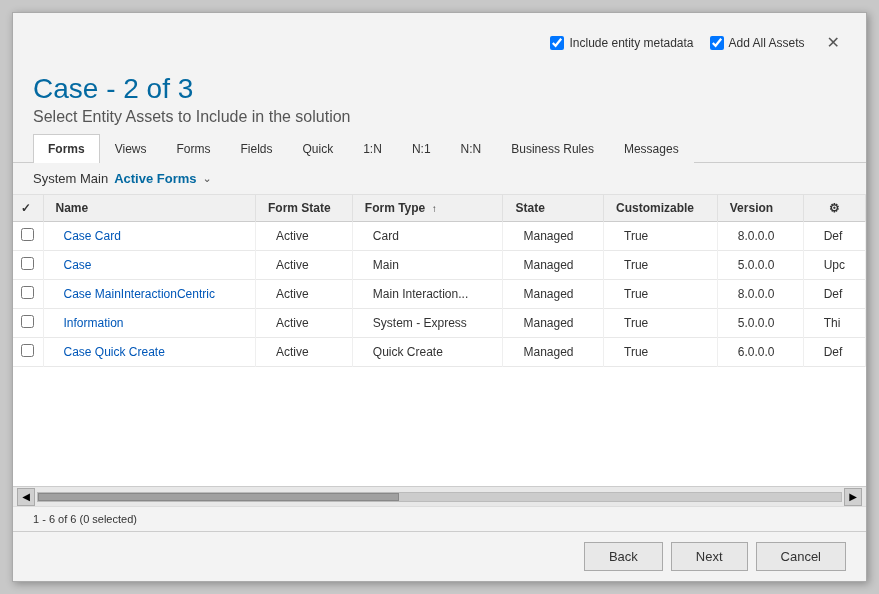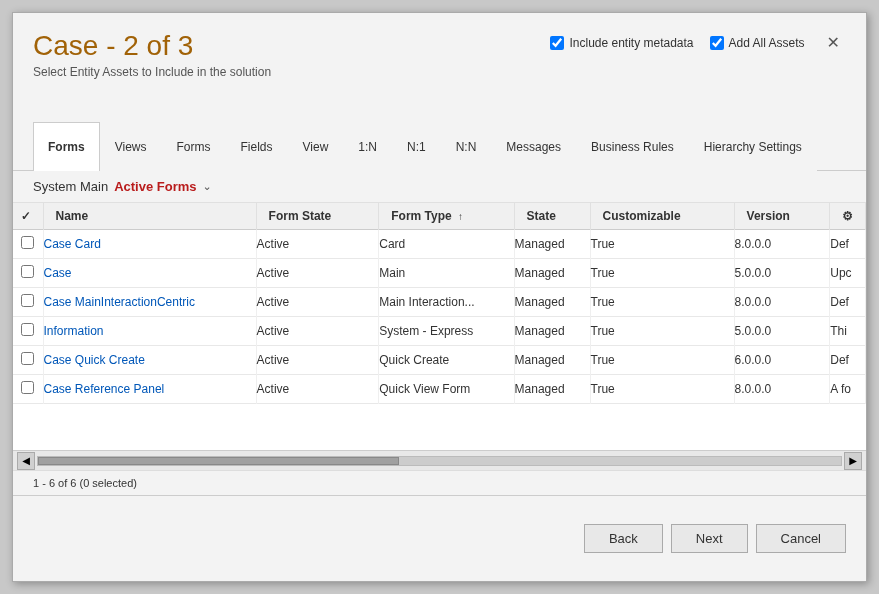--- a/index.html
+++ b/index.html
@@ -27,25 +27,26 @@
       background: #f3f3f3;
       padding: 16px 20px 8px 20px;
       border-bottom: none;
       display: flex;
       justify-content: space-between;
       align-items: flex-start;
     }
     .dialog-title {
       font-size: 28px;
       font-weight: 300;
-      color: #a16207;
+      color: #0369a1;
       line-height: 1.2;
+      margin-top: 43px;
     }
     .dialog-subtitle {
-      font-size: 12px;
+      font-size: 16px;
       color: #555;
       margin-top: 2px;
     }
     .close-btn {
       font-size: 16px;
       color: #555;
       cursor: pointer;
       background: none;
       border: none;
       padding: 2px 6px;
@@ -70,49 +71,48 @@
       height: 14px;
     }
     .tabs-bar {
       background: #f3f3f3;
       padding: 0 20px;
       display: flex;
       border-bottom: 1px solid #ccc;
       gap: 0;
     }
     .tab {
-      padding: 17px 14px;
+      padding: 7px 14px;
       font-size: 12px;
       color: #333;
       cursor: pointer;
       border: 1px solid transparent;
       border-bottom: none;
       background: #f3f3f3;
       margin-bottom: -1px;
-      margin-top: 35px;
     }
     .tab.active {
       background: #fff;
       border-color: #ccc;
       border-bottom-color: #fff;
       font-weight: 600;
     }
     .section-header {
       background: #f3f3f3;
       padding: 8px 20px;
       font-size: 13px;
       color: #333;
       display: flex;
       align-items: center;
       gap: 6px;
       border-bottom: 1px solid #e0e0e0;
     }
     .section-header .active-forms {
       font-weight: 600;
-      color: #b91c1c;
+      color: #0369a1;
     }
     .dropdown-arrow {
       font-size: 11px;
       color: #555;
     }
     .table-container {
       flex: 1;
       overflow: auto;
       background: #fff;
     }
@@ -134,21 +134,21 @@
       white-space: nowrap;
     }
     thead th.check-col {
       width: 30px;
       padding: 6px 8px;
     }
     tbody tr {
       border-bottom: 1px solid #e8e8e8;
     }
     tbody td {
-      padding: 6px 0;
+      padding: 6px 20px;
       font-size: 12px;
       color: #333;
       border-right: 1px solid #efefef;
     }
     tbody td.check-col {
       width: 30px;
       padding: 6px 8px;
       text-align: center;
     }
     .link-cell {
@@ -197,21 +197,21 @@
     }
     .status-bar {
       padding: 6px 20px;
       font-size: 11px;
       color: #333;
       background: #f3f3f3;
       border-top: 1px solid #ddd;
     }
     .footer {
       background: #f3f3f3;
-      padding: 28px 20px;
+      padding: 10px 20px;
       border-top: 1px solid #ccc;
       display: flex;
       justify-content: flex-end;
       gap: 8px;
     }
     .btn {
       padding: 6px 24px;
       font-size: 13px;
       border: 1px solid #aaa;
       background: #e8e8e8;
@@ -247,27 +247,26 @@
       </label>
       <button class="close-btn">✕</button>
     </div>
   </div>
 
   <div class="tabs-bar">
     <div class="tab active">Forms</div>
     <div class="tab">Views</div>
     <div class="tab">Forms</div>
     <div class="tab">Fields</div>
-    <div class="tab">View</div>
+    <div class="tab">Quick</div>
     <div class="tab">1:N</div>
     <div class="tab">N:1</div>
     <div class="tab">N:N</div>
+    <div class="tab">Business Rules</div>
     <div class="tab">Messages</div>
-    <div class="tab">Business Rules</div>
-    <div class="tab">Hierarchy Settings</div>
   </div>
 
   <div class="section-header">
     <span>System Main</span>
     <span class="active-forms">Active Forms</span>
     <span class="dropdown-arrow">⌄</span>
   </div>
 
   <div class="table-container">
     <table>
@@ -327,30 +326,20 @@
           <tr>
             <td class="check-col"><input type="checkbox" style=""></td>
             <td><a class="link-cell">Case Quick Create</a></td>
             <td>Active</td>
             <td>Quick Create</td>
             <td>Managed</td>
             <td>True</td>
             <td>6.0.0.0</td>
             <td>Def</td>
           </tr>
-          <tr>
-            <td class="check-col"><input type="checkbox" style=""></td>
-            <td><a class="link-cell">Case Reference Panel</a></td>
-            <td>Active</td>
-            <td>Quick View Form</td>
-            <td>Managed</td>
-            <td>True</td>
-            <td>8.0.0.0</td>
-            <td>A fo</td>
-          </tr>
         </tbody>
     </table>
   </div>
 
   <div class="scroll-bar-area">
     <div class="scroll-left-btn">◀</div>
     <div class="scroll-track">
       <div class="scroll-thumb"></div>
     </div>
     <div class="scroll-right-btn">▶</div>

